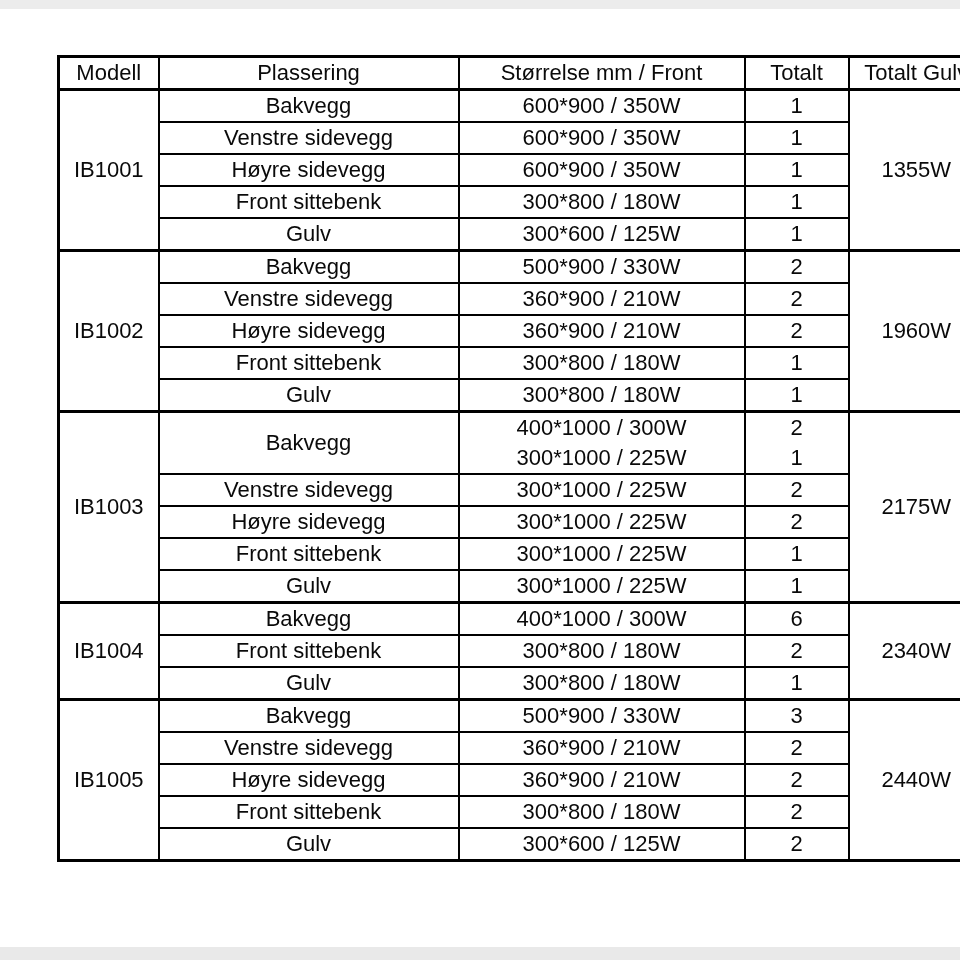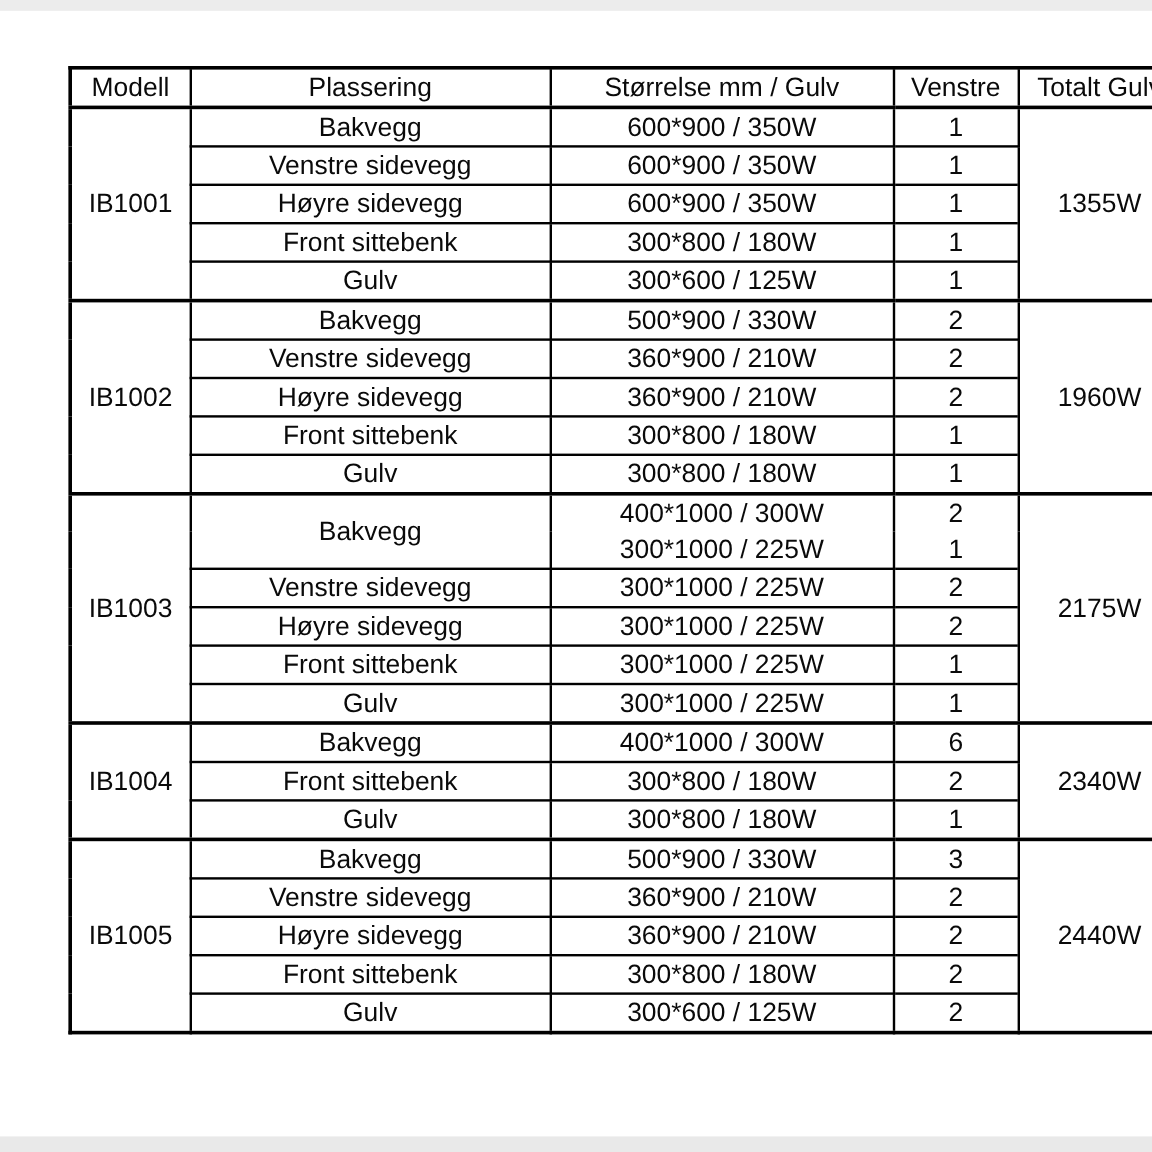--- a/index.html
+++ b/index.html
@@ -70,22 +70,22 @@
       <col style="width:100px">
       <col style="width:300px">
       <col style="width:286px">
       <col style="width:104px">
       <col style="width:136px">
     </colgroup>
     <thead>
       <tr>
         <th>Modell</th>
         <th>Plassering</th>
-        <th>Størrelse mm / Gulv</th>
-        <th>Venstre</th>
+        <th>Størrelse mm / Front</th>
+        <th>Totalt</th>
         <th>Totalt Gulv</th>
       </tr>
     </thead>
     <tbody>
         <tr class="group-start">
           <td rowspan="5">IB1001</td>
           <td>Bakvegg</td>
           <td>600*900 / 350W</td>
           <td>1</td>
           <td rowspan="5">1355W</td>

